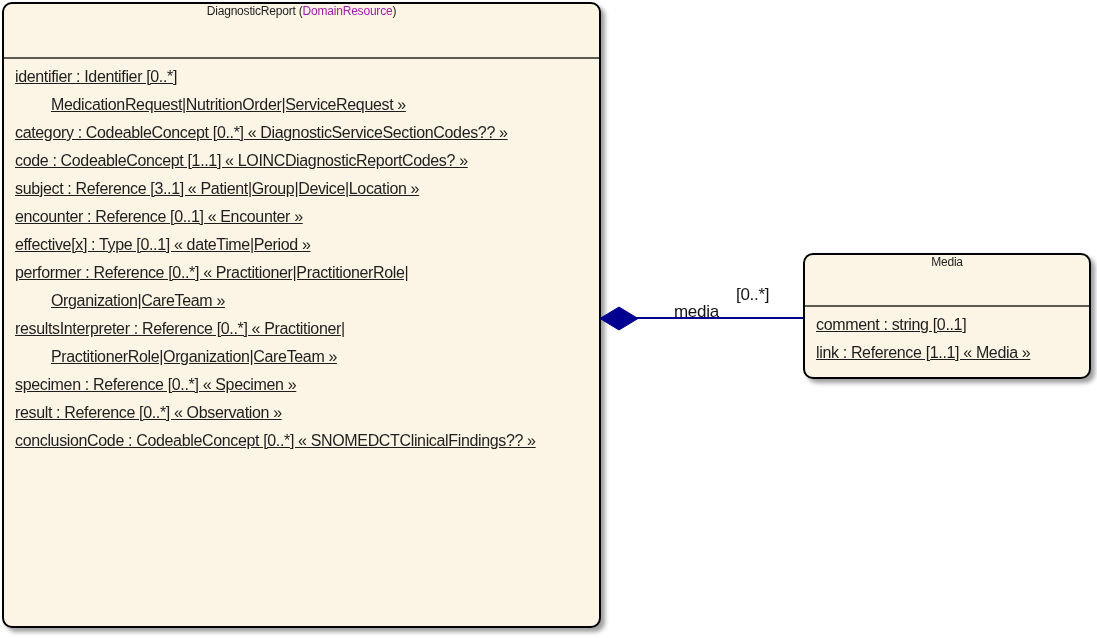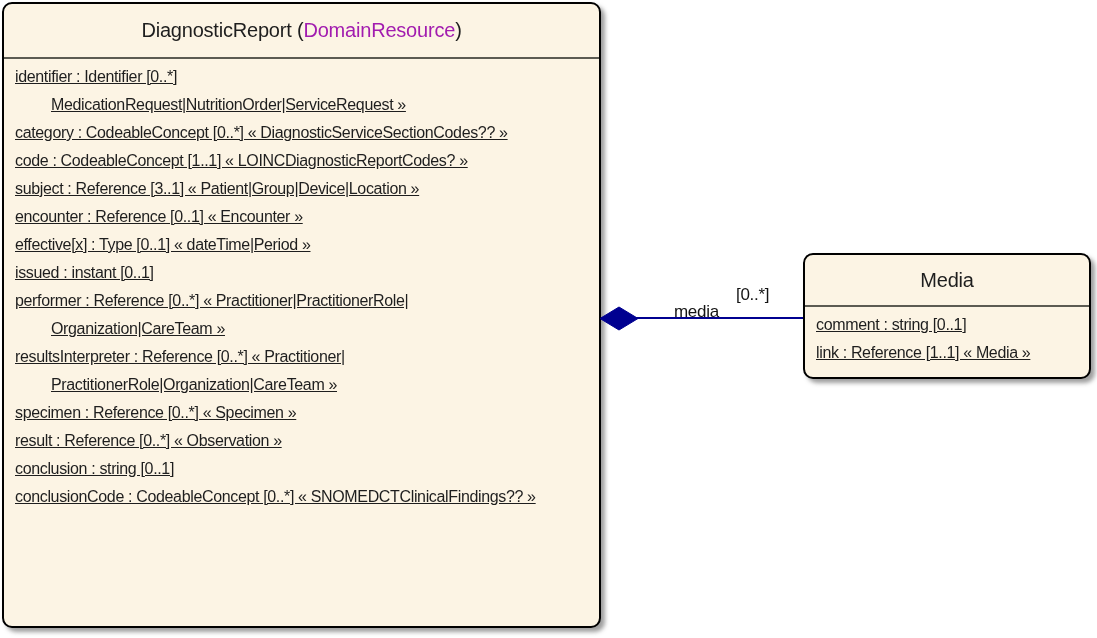--- a/index.html
+++ b/index.html
@@ -18,22 +18,22 @@
     background: #FCF4E4;
     border: 2px solid #000000;
     border-radius: 10px;
     box-shadow: 4px 4px 4px rgba(80,80,80,0.55);
   }
   #dr-box    { left: 2px;   top: 2px;   width: 599px; height: 626px; }
   #media-box { left: 803px; top: 253px; width: 288px; height: 126px; }
 
   .class-header {
     border-bottom: 2px solid #5C5B52;
-    display: flex; align-items: center; justify-content: center;
-    font-size: 20px; letter-spacing: -0.2px;
+    display: flex; justify-content: center;
+    font-size: 12px; letter-spacing: -0.2px;
     white-space: pre;
   }
   #dr-box .class-header    { height: 55px; }
   #media-box .class-header { height: 52px; }
 
   .link { color: #a21caf; cursor: pointer; }
 
   .attrs { padding: 4px 8px 0 11px; font-size: 16px; letter-spacing: -0.35px; }
   .attr-line { height: 28px; line-height: 28px; white-space: nowrap; overflow: hidden; text-decoration: underline; }
   .attr-line.cont { padding-left: 36px; }
@@ -58,28 +58,26 @@
 <div class="class-box" id="dr-box">
   <div class="class-header"><span>DiagnosticReport (</span><span class="link">DomainResource</span><span>)</span></div>
   <div class="attrs">
     <div class="attr-line">identifier : Identifier [0..*]</div>
     <div class="attr-line cont">MedicationRequest|NutritionOrder|ServiceRequest »</div>
     <div class="attr-line">category : CodeableConcept [0..*] « DiagnosticServiceSectionCodes?? »</div>
     <div class="attr-line">code : CodeableConcept [1..1] « LOINCDiagnosticReportCodes? »</div>
     <div class="attr-line">subject : Reference [3..1] « Patient|Group|Device|Location »</div>
     <div class="attr-line">encounter : Reference [0..1] « Encounter »</div>
     <div class="attr-line">effective[x] : Type [0..1] « dateTime|Period »</div>
-    <div class="attr-line">issued : instant [0..1]</div>
     <div class="attr-line">performer : Reference [0..*] « Practitioner|PractitionerRole|</div>
     <div class="attr-line cont">Organization|CareTeam »</div>
     <div class="attr-line">resultsInterpreter : Reference [0..*] « Practitioner|</div>
     <div class="attr-line cont">PractitionerRole|Organization|CareTeam »</div>
     <div class="attr-line">specimen : Reference [0..*] « Specimen »</div>
     <div class="attr-line">result : Reference [0..*] « Observation »</div>
-    <div class="attr-line">conclusion : string [0..1]</div>
     <div class="attr-line">conclusionCode : CodeableConcept [0..*] « SNOMEDCTClinicalFindings?? »</div>
   </div>
 </div>
 
 <div class="assoc-line"></div>
 <svg class="assoc-diamond" viewBox="0 0 40 25" width="40" height="25">
   <polygon points="1,12.5 20,1 39,12.5 20,24" fill="#000090" stroke="#000090" stroke-width="1"></polygon>
 </svg>
 <div class="assoc-label">media</div>
 <div class="assoc-card">[0..*]</div>

